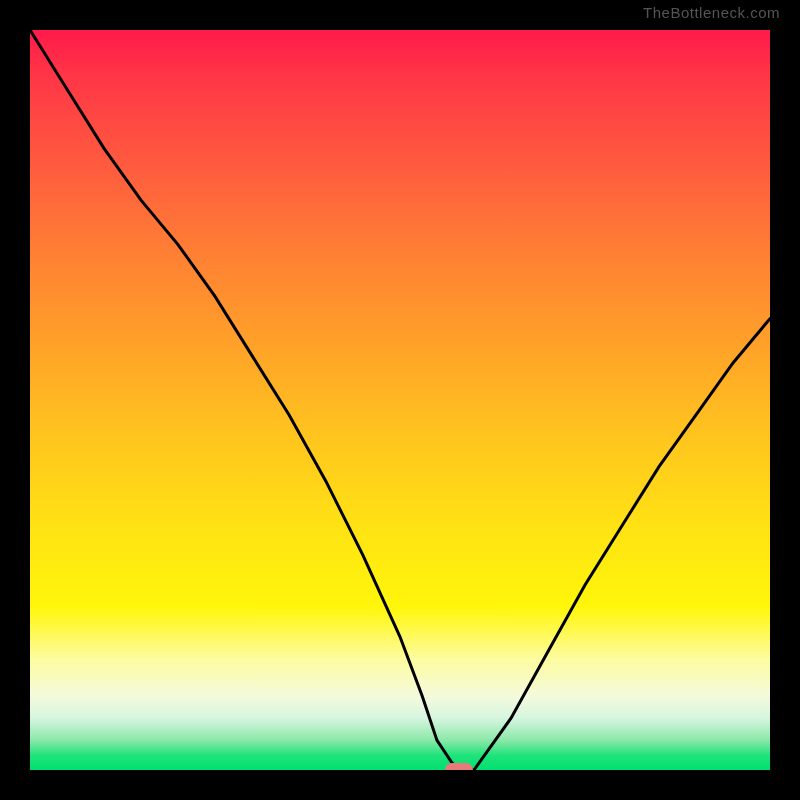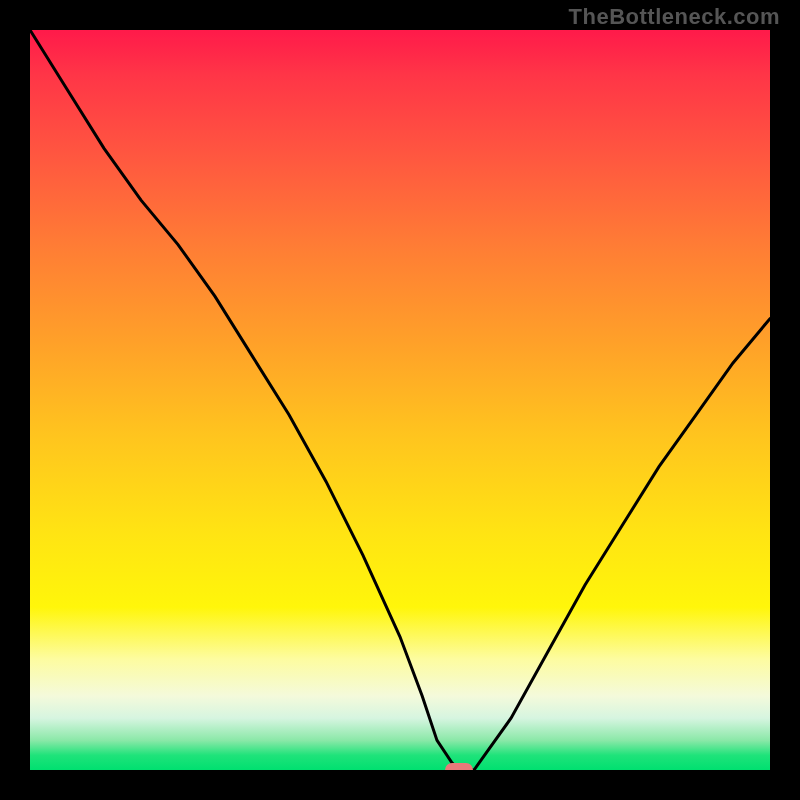--- a/index.html
+++ b/index.html
@@ -9,22 +9,22 @@
     height: 800px;
     background: #000;
     position: relative;
     font-family: Arial, sans-serif;
   }
   .watermark {
     position: absolute;
     top: 4px;
     right: 20px;
     color: #555;
-    font-size: 22px;
-    font-weight: 700;
+    font-size: 15px;
+    font-weight: 400;
     letter-spacing: 0.5px;
     z-index: 10;
   }
   .plot-area {
     position: absolute;
     top: 30px;
     left: 30px;
     width: 740px;
     height: 740px;
     overflow: hidden;

